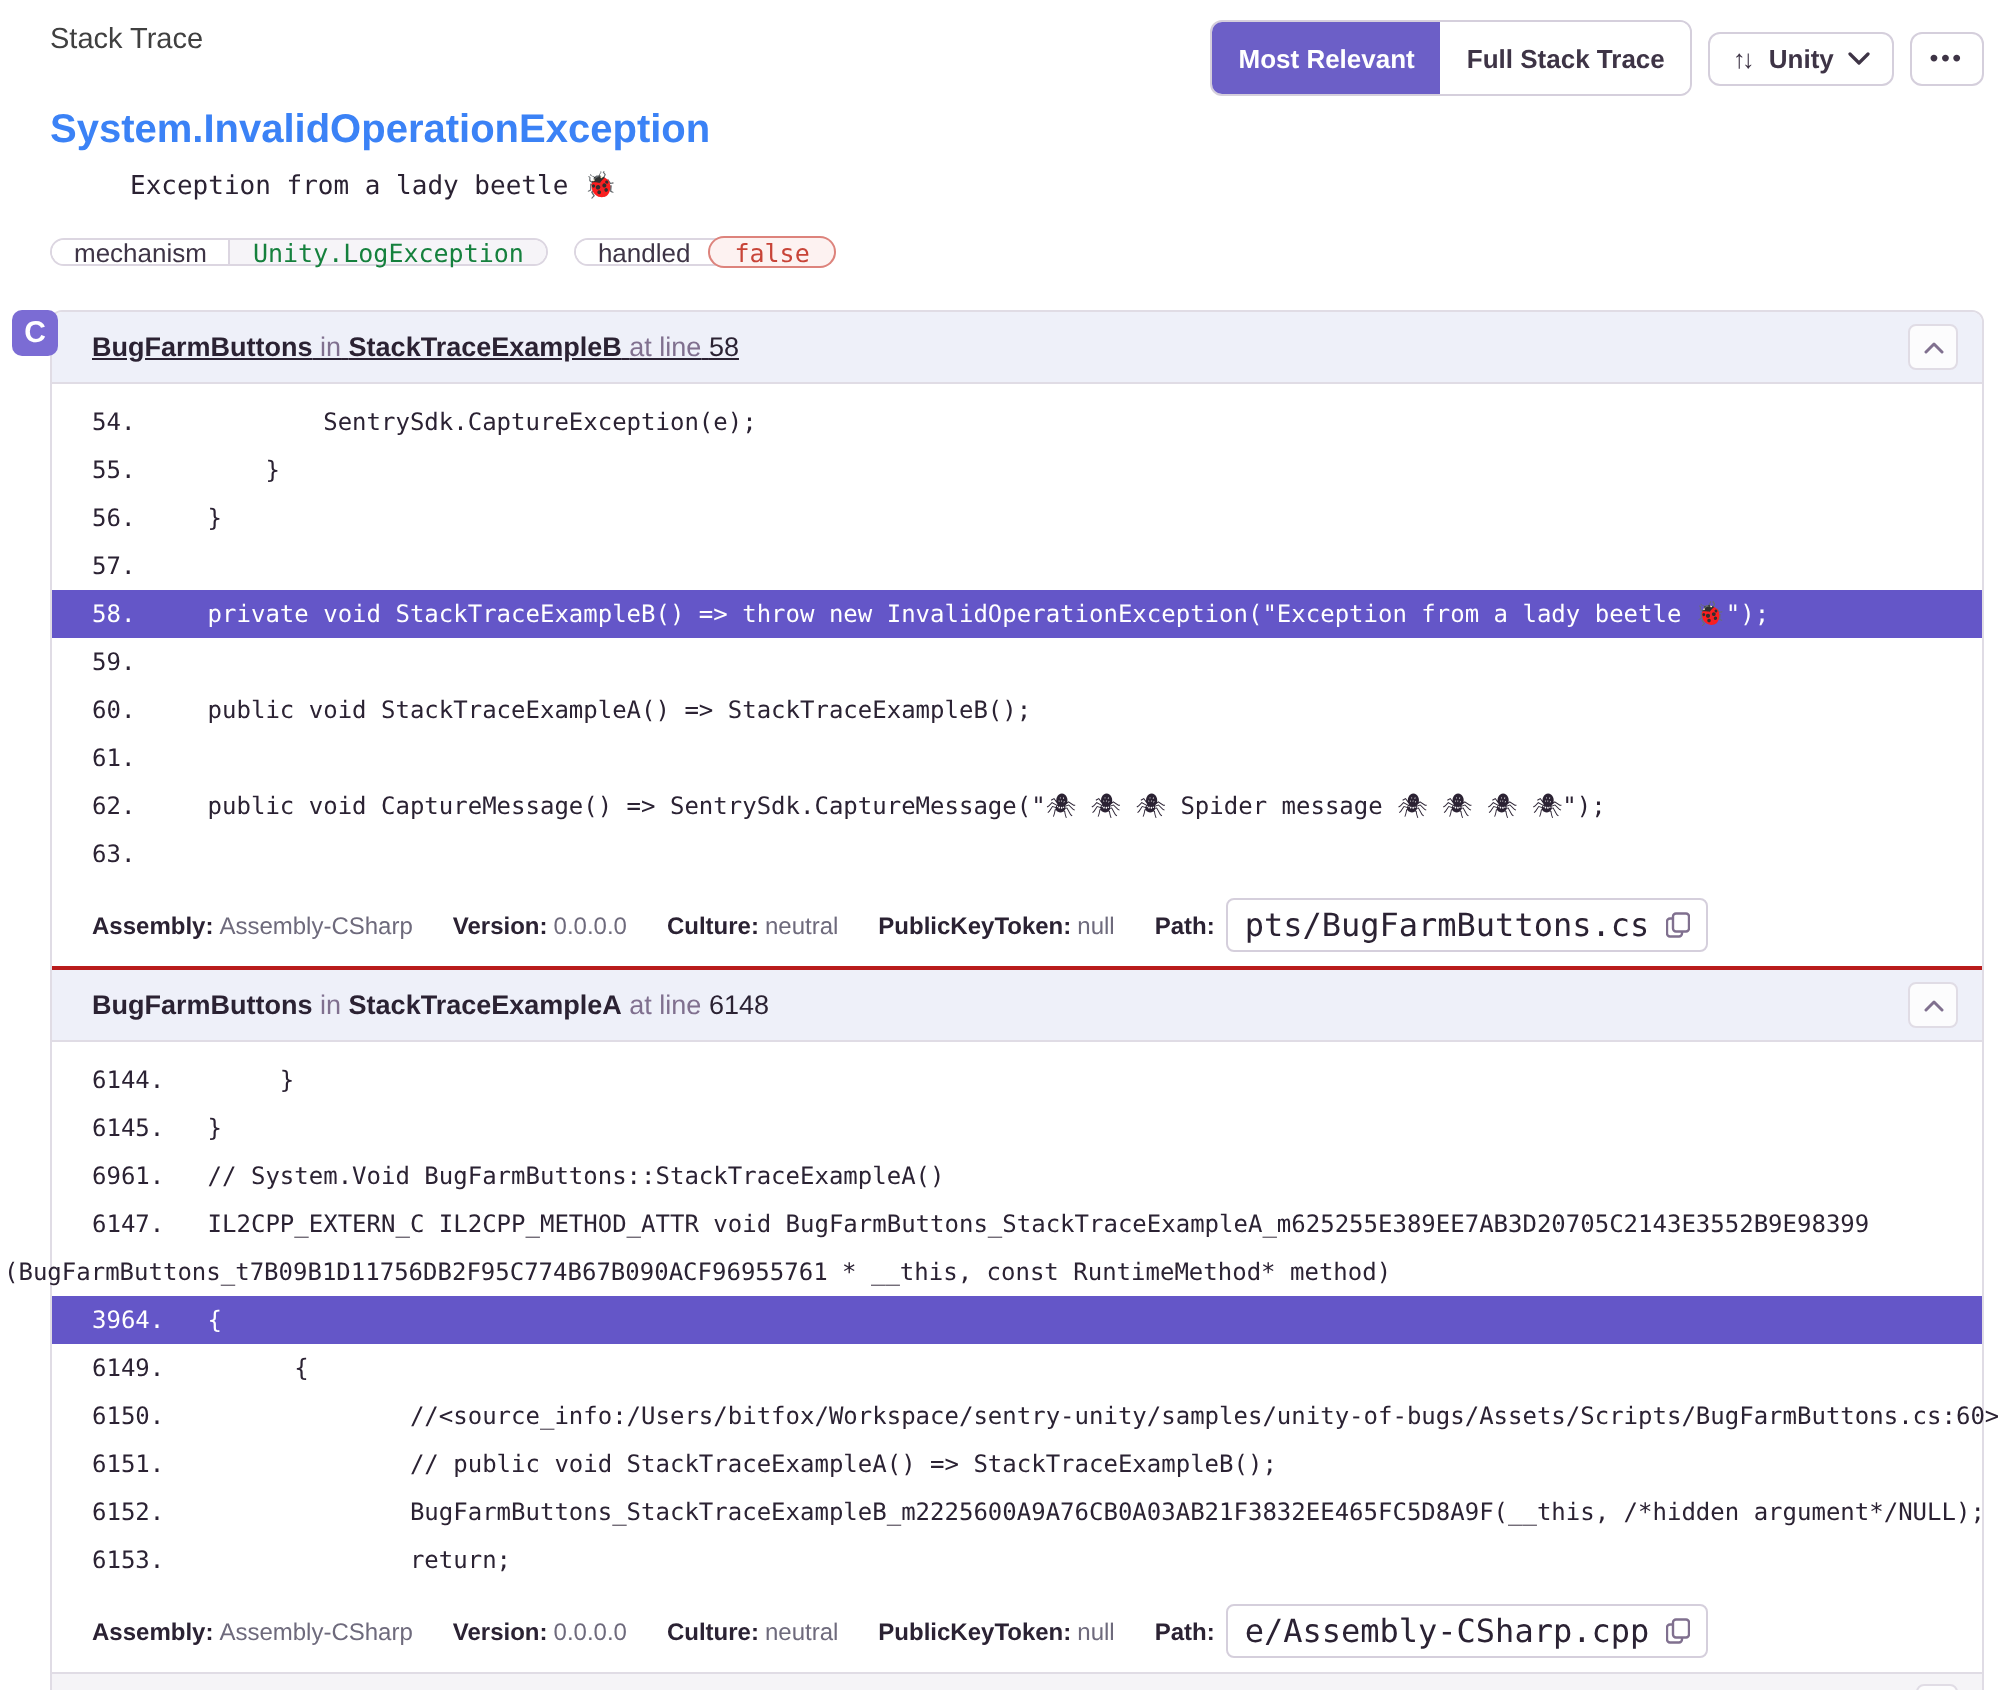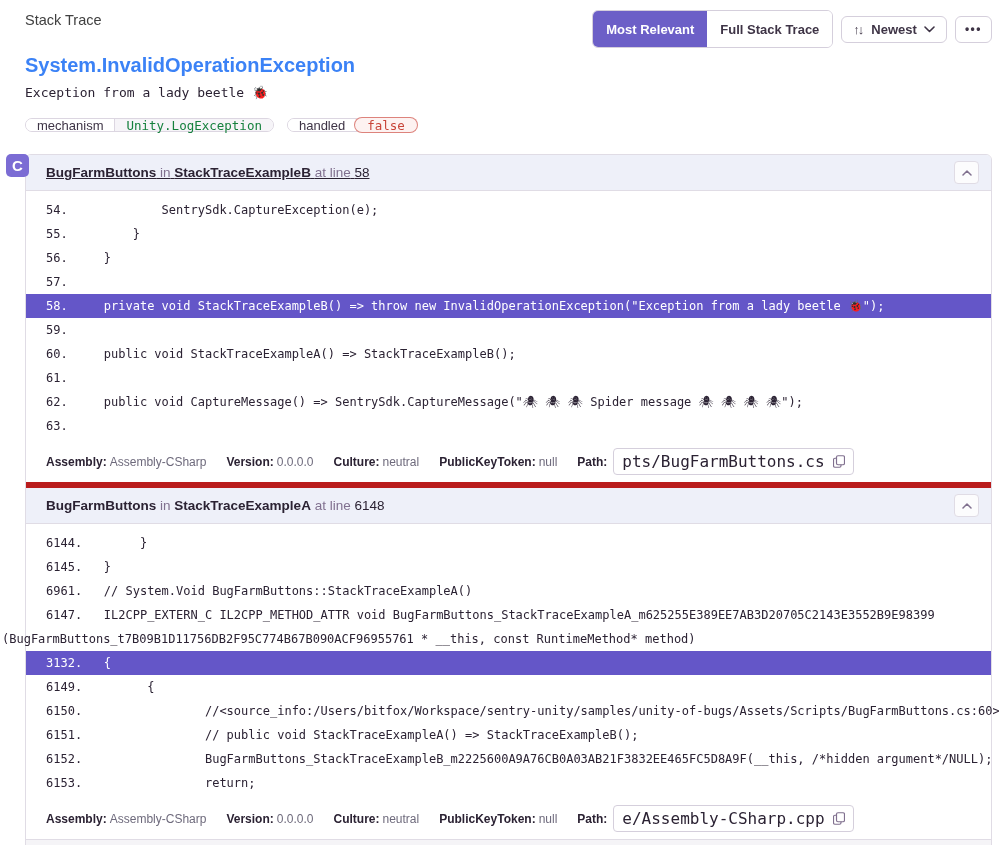--- a/index.html
+++ b/index.html
@@ -22,21 +22,21 @@
   .seg.active { background:#6C5FC7; color:#fff; }
   .btn { display:flex; align-items:center; gap:7px; height:27px; padding:0 11px;
          border:1px solid #d5cfdc; border-radius:6px; background:#fff;
          font-weight:bold; font-size:13px; color:#3e3446; cursor:pointer; }
   .sort-arrows { font-size:13px; font-weight:bold; letter-spacing:-2px; padding-right:2px; }
   .chev { display:inline-block; }
   .btn-more { padding:0 9px; letter-spacing:1.5px; font-size:12px; }
 
   
   .exc-type { font-size:20px; font-weight:bold; margin-top:6px; color:#3b82f6; }
-  .exc-msg { font-family:"DejaVu Sans Mono", monospace; font-size:13px; margin-top:8px; color:#2b2233; }
+  .exc-msg { font-family:"DejaVu Sans Mono", monospace; font-size:13px; margin-top:8px; color:#2b2233;margin-left:40px; }
 
   
   .tags { display:flex; gap:13px; margin-top:18px; }
   .tag { display:flex; align-items:stretch; border:1px solid #dcd6e1; border-radius:8px; height:14px; font-size:13px; }
   .tag-key { display:flex; align-items:center; padding:0 11px; background:#fff; color:#3e3446;
              border-radius:8px 0 0 8px; }
   .tag-val { display:flex; align-items:center; padding:0 11px; background:#f6f4f8; color:#15803d;
              border-left:1px solid #dcd6e1; border-radius:0 7px 7px 0;
              font-family:"DejaVu Sans Mono", monospace; font-size:12.5px; }
   .tag-val.error { background:#fdf2f1; color:#c84438; border-left:none;
@@ -46,21 +46,21 @@
   .trace { position:relative; margin-top:22px; margin-bottom:4px;
            border:1px solid #e0dce5; border-radius:6px; background:#fff; }
   .platform-icon { position:absolute; left:-20px; top:-1px; width:23px; height:23px;
                    background:#7b6cd4; border-radius:5px; color:#fff;
                    display:flex; align-items:center; justify-content:center;
                    font-size:15px; font-weight:bold; line-height:1; }
   .frame-header { display:flex; justify-content:space-between; align-items:center;
                   background:#eef0f9; border-bottom:1px solid #e0dce5;
                   padding:6px 12px 6px 20px; min-height:34px; font-size:13.5px; cursor:pointer; }
   .frame-header.first { border-radius:5px 5px 0 0;text-decoration:underline; }
-  .frame-header.bordered-top { border-top:6px solid #b91c1c; }
+  .frame-header.bordered-top { border-top:2px solid #b91c1c; }
   .fh-title { color:#80708f; }
   .fh-title .strong { color:#2b2233; font-weight:bold; }
   .fh-title .num { color:#2b2233; }
   .sq-btn { width:25px; height:23px; border:1px solid #e0dce5; border-radius:4px; background:#fcfcfd;
             display:flex; align-items:center; justify-content:center; cursor:pointer; padding:0; }
 
   .code-lines { padding:7px 0 5px; font-family:"DejaVu Sans Mono", monospace;
                 font-size:12px; line-height:24px; color:#2b2233; }
   .code-line { white-space:pre; padding:0 12px 0 20px; }
   .code-line.hl { background:#6456c8; color:#fff; }
@@ -89,21 +89,21 @@
 
   <div class="head-row">
     <div class="section-title">Stack Trace</div>
     <div class="head-actions">
       <div class="seg-group">
         <div class="seg active">Most Relevant</div>
         <div class="seg">Full Stack Trace</div>
       </div>
       <button class="btn">
         <span class="sort-arrows">↑↓</span>
-        <span>Newest</span>
+        <span>Unity</span>
         <span class="chev">
           <svg width="11" height="7" viewBox="0 0 11 7">
               <polyline points="1,1 5.5,5.5 10,1" fill="none" stroke="#3e3446" stroke-width="1.6" stroke-linecap="round" stroke-linejoin="round"></polyline>
             </svg>
         </span>
       </button>
       <button class="btn btn-more">
         <span>•••</span>
       </button>
     </div>
@@ -190,21 +190,21 @@
             </svg>
         </span>
       </button>
     </div>
     <div class="code-lines">
         <div class="code-line">6144.        }</div>
         <div class="code-line">6145.   }</div>
         <div class="code-line">6961.   // System.Void BugFarmButtons::StackTraceExampleA()</div>
         <div class="code-line">6147.   IL2CPP_EXTERN_C IL2CPP_METHOD_ATTR void BugFarmButtons_StackTraceExampleA_m625255E389EE7AB3D20705C2143E3552B9E98399</div>
         <div class="code-line wrap-cont">(BugFarmButtons_t7B09B1D11756DB2F95C774B67B090ACF96955761 * __this, const RuntimeMethod* method)</div>
-        <div class="code-line hl">3132.   {</div>
+        <div class="code-line hl">3964.   {</div>
         <div class="code-line">6149.         {</div>
         <div class="code-line">6150.                 //&lt;source_info:/Users/bitfox/Workspace/sentry-unity/samples/unity-of-bugs/Assets/Scripts/BugFarmButtons.cs:60&gt;</div>
         <div class="code-line">6151.                 // public void StackTraceExampleA() =&gt; StackTraceExampleB();</div>
         <div class="code-line">6152.                 BugFarmButtons_StackTraceExampleB_m2225600A9A76CB0A03AB21F3832EE465FC5D8A9F(__this, /*hidden argument*/NULL);</div>
         <div class="code-line">6153.                 return;</div>
       </div>
     <div class="meta-row">
       <span class="meta-pair"><span class="lbl">Assembly:</span><span class="val">Assembly-CSharp</span></span>
       <span class="meta-pair"><span class="lbl">Version:</span><span class="val">0.0.0.0</span></span>
       <span class="meta-pair"><span class="lbl">Culture:</span><span class="val">neutral</span></span>

